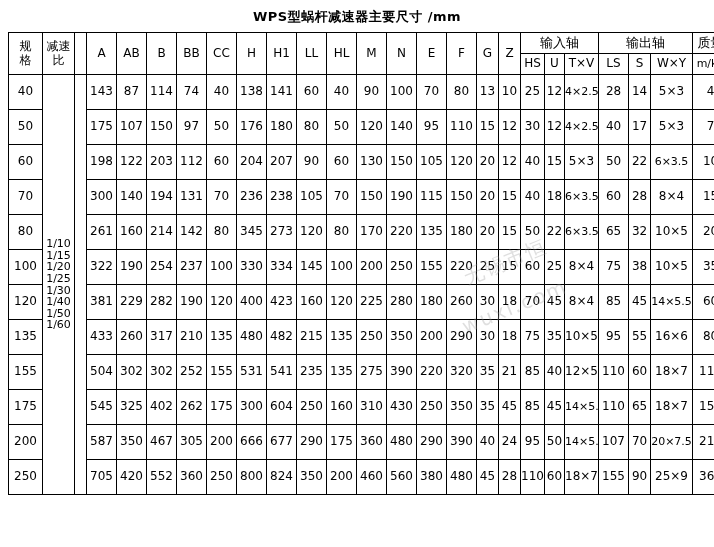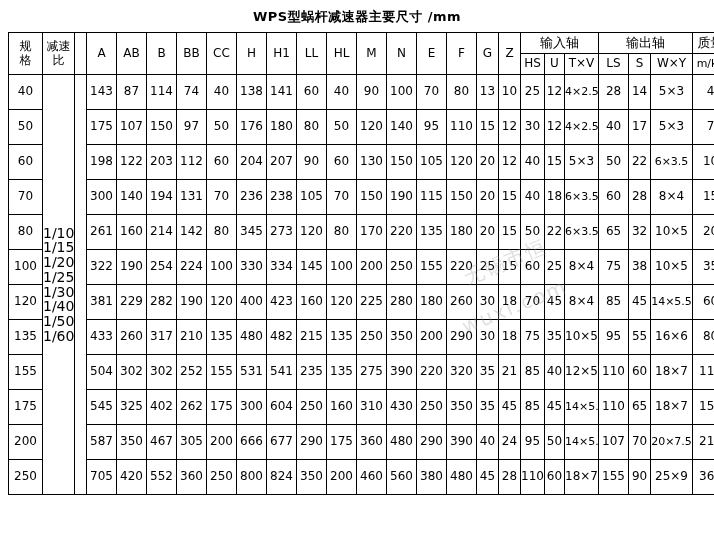--- a/index.html
+++ b/index.html
@@ -58,21 +58,21 @@
   }
   .stack {
     display: block;
     line-height: 1.05;
   }
   .vert-head {
     font-size: 12px;
     line-height: 1.1;
   }
   .ratio-cell {
-    font-size: 14px;
+    font-size: 11px;
     line-height: 1.25;
     padding: 0 1px;
   }
   .blank-col {
     background: #fff;
   }
   .watermark {
     position: absolute;
     left: 455px;
     top: 188px;
@@ -298,21 +298,21 @@
           <td>65</td>
           <td>32</td>
           <td>10×5</td>
           <td>20</td>
         </tr>
         <tr>
           <td>100</td>
           <td>322</td>
           <td>190</td>
           <td>254</td>
-          <td>224</td>
+          <td>237</td>
           <td>100</td>
           <td>330</td>
           <td>334</td>
           <td>145</td>
           <td>100</td>
           <td>200</td>
           <td>250</td>
           <td>155</td>
           <td>220</td>
           <td>25</td>

